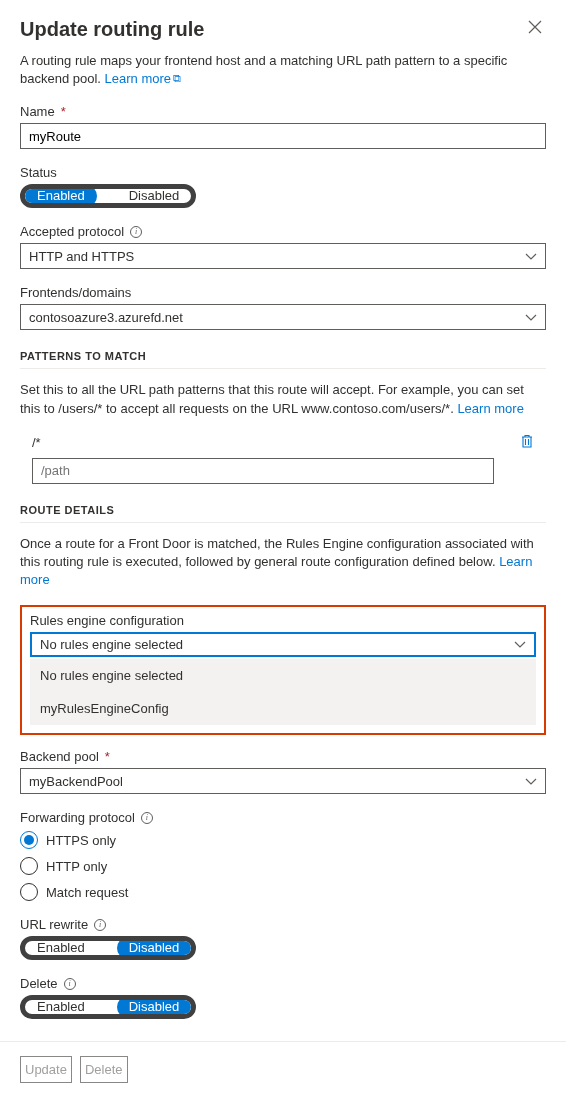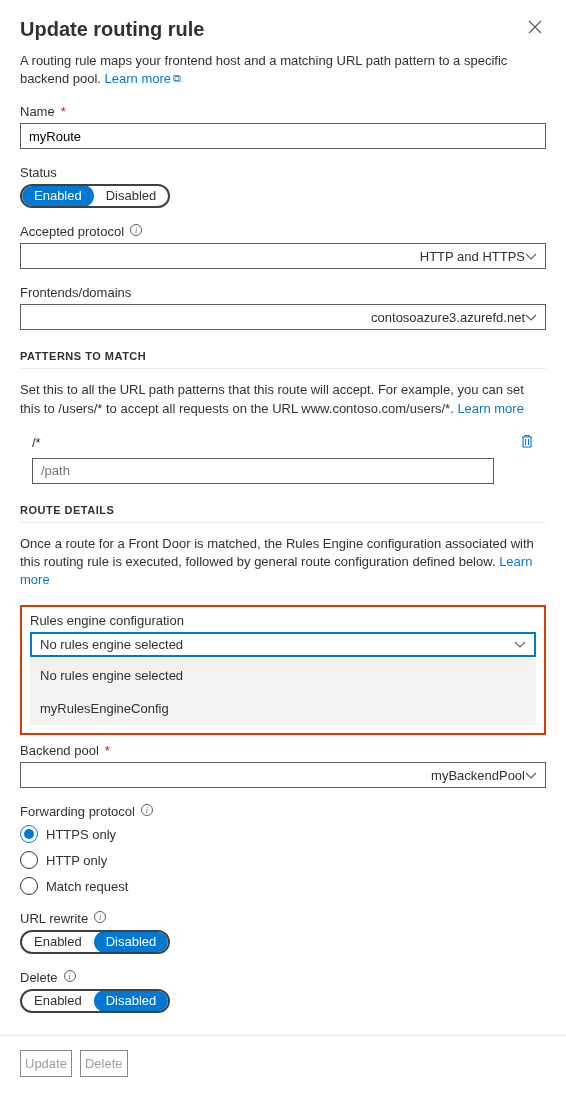--- a/index.html
+++ b/index.html
@@ -11,53 +11,53 @@
     width: 566px;
     padding: 16px 20px;
   }
   .header { display: flex; justify-content: space-between; align-items: center; margin-bottom: 10px; }
   .title { font-size: 20px; font-weight: 600; color: #323130; }
   .close-x { font-size: 16px; color: #605e5c; cursor: pointer; padding: 4px; }
   .desc { font-size: 13px; color: #323130; line-height: 1.4; margin-bottom: 16px; }
   .link { color: #0078d4; text-decoration: none; cursor: pointer; }
   .ext-icon { display: inline-block; margin-left: 2px; font-size: 11px; vertical-align: 1px; }
   .field { margin-bottom: 16px; }
-  .label-row { display: flex; gap: 6px; margin-bottom: 4px; font-size: 13px; color: #323130; }
+  .label-row { display: flex; align-items: center; gap: 6px; margin-bottom: 4px; font-size: 13px; color: #323130; }
   .req { color: #a4262c; }
   .info-icon { width: 12px; height: 12px; border: 1px solid #605e5c; border-radius: 50%; display: inline-flex; align-items: center; justify-content: center; font-size: 8px; color: #605e5c; font-style: italic; font-family: serif; }
   .text-input {
     width: 100%; height: 26px; padding: 0 8px;
     border: 1px solid #605e5c; font-size: 13px;
     font-family: inherit; background: #fff;
   }
   .select-wrap {
     width: 100%; height: 26px; padding: 0 8px;
     border: 1px solid #605e5c; background: #fff;
-    display: flex; align-items: center; justify-content: flex-end;
+    display: flex; align-items: center; justify-content: space-between;
     font-size: 13px; cursor: pointer;
   }
   .chevron { color: #605e5c; }
   .pill-toggle {
     display: inline-flex; align-items: center;
-    border: 2px solid #404040; border-radius: 14px;
-    overflow: hidden; height: 24px;
+    border: 5px solid #404040; border-radius: 14px;
+    overflow: hidden; height: 24px; gap: 20px;
   }
   .pill-seg { padding: 0 12px; font-size: 13px; line-height: 22px; cursor: pointer; }
   .pill-seg.active { background: #0078d4; color: #fff; border-radius: 12px; }
   .section-head {
     font-size: 11px; font-weight: 600; letter-spacing: 0.5px;
     color: #323130; text-transform: uppercase;
     border-bottom: 1px solid #edebe9; padding-bottom: 6px; margin: 20px 0 12px;
   }
   .pattern-row { display: flex; align-items: center; gap: 10px; margin: 6px 0 6px 12px; }
   .pattern-text { flex: 1; font-size: 13px; }
   .trash { color: #0078d4; cursor: pointer; font-size: 15px; margin-right: 12px; }
   .path-input-row { margin: 0 0 16px 12px; }
   .path-input-row .text-input { width: 462px; color: #605e5c; }
-  .highlight-box { border: 2px solid #d83b01; padding: 6px 8px 0; margin-bottom: 8px; }
+  .highlight-box { border: 2px solid #d83b01; padding: 6px 8px 0; margin-bottom: 14px; }
   .dropdown-open {
     width: 100%; border: 2px solid #0078d4; background: #fff;
     display: flex; align-items: center; justify-content: space-between;
     padding: 3px 8px; font-size: 13px; cursor: pointer;
   }
   .dropdown-list { background: #f3f2f1; margin-top: 2px; margin-bottom: 8px; }
   .dropdown-item { padding: 9px 10px; font-size: 13px; cursor: pointer; }
   .radio-group { display: flex; flex-direction: column; gap: 8px; margin-top: 6px; }
   .radio-row { display: flex; align-items: center; gap: 8px; cursor: pointer; }
   .radio-outer { width: 18px; height: 18px; border: 1px solid #323130; border-radius: 50%; display: flex; align-items: center; justify-content: center; }

